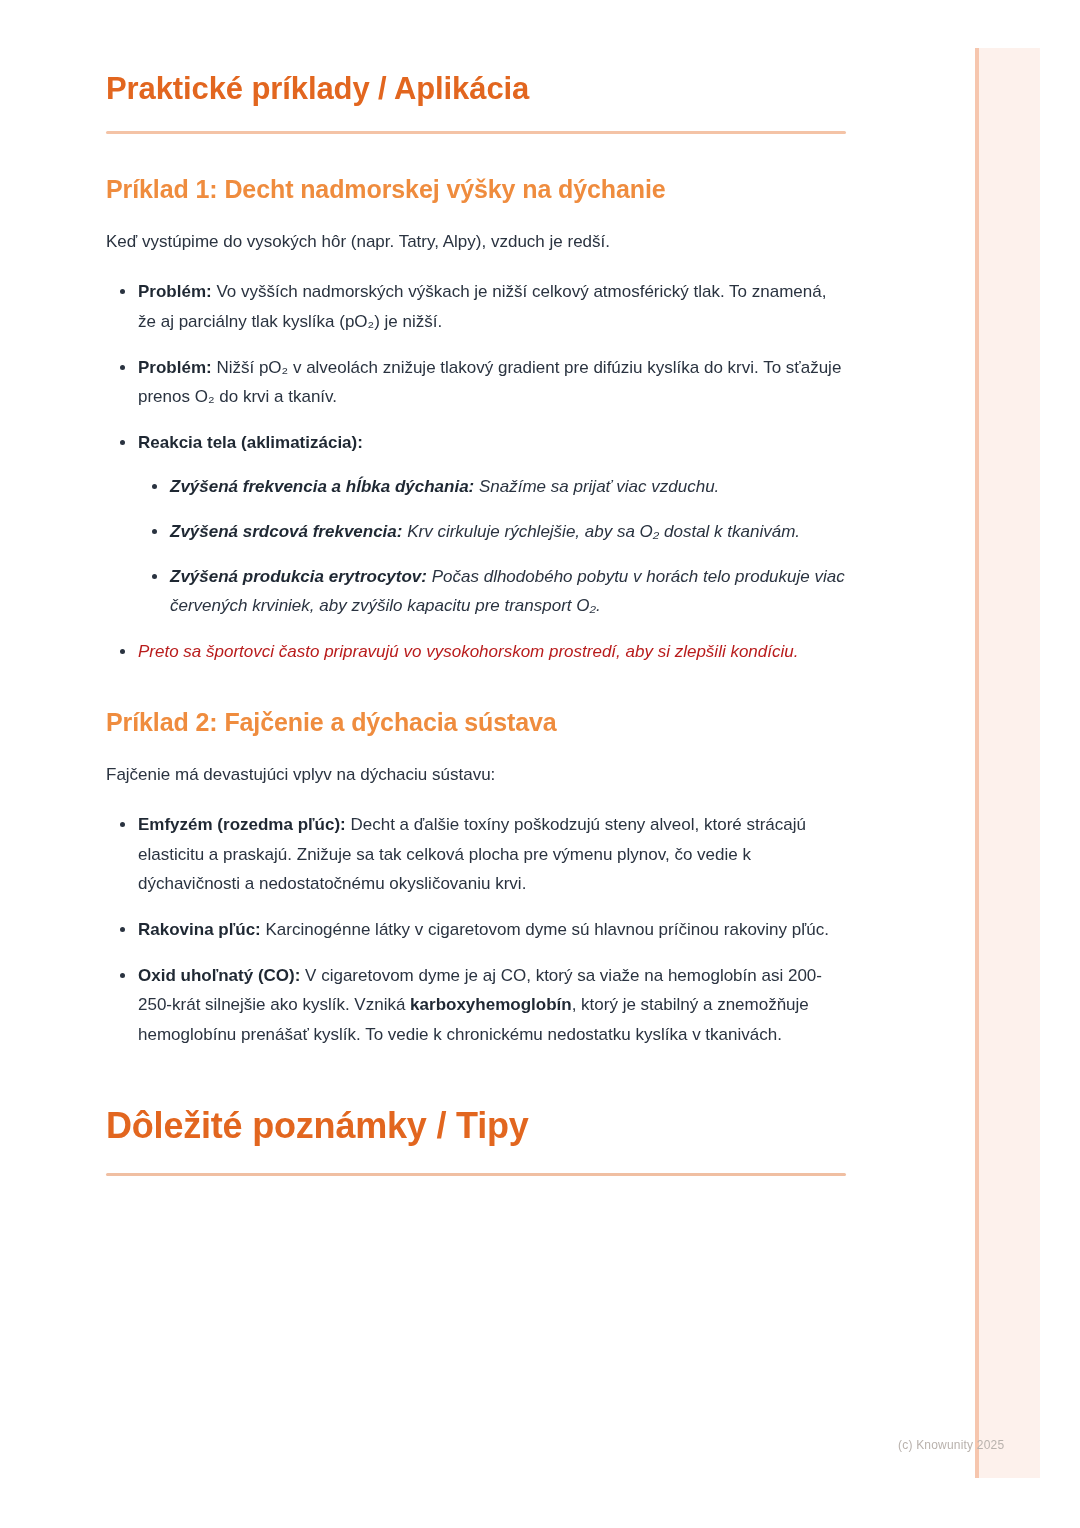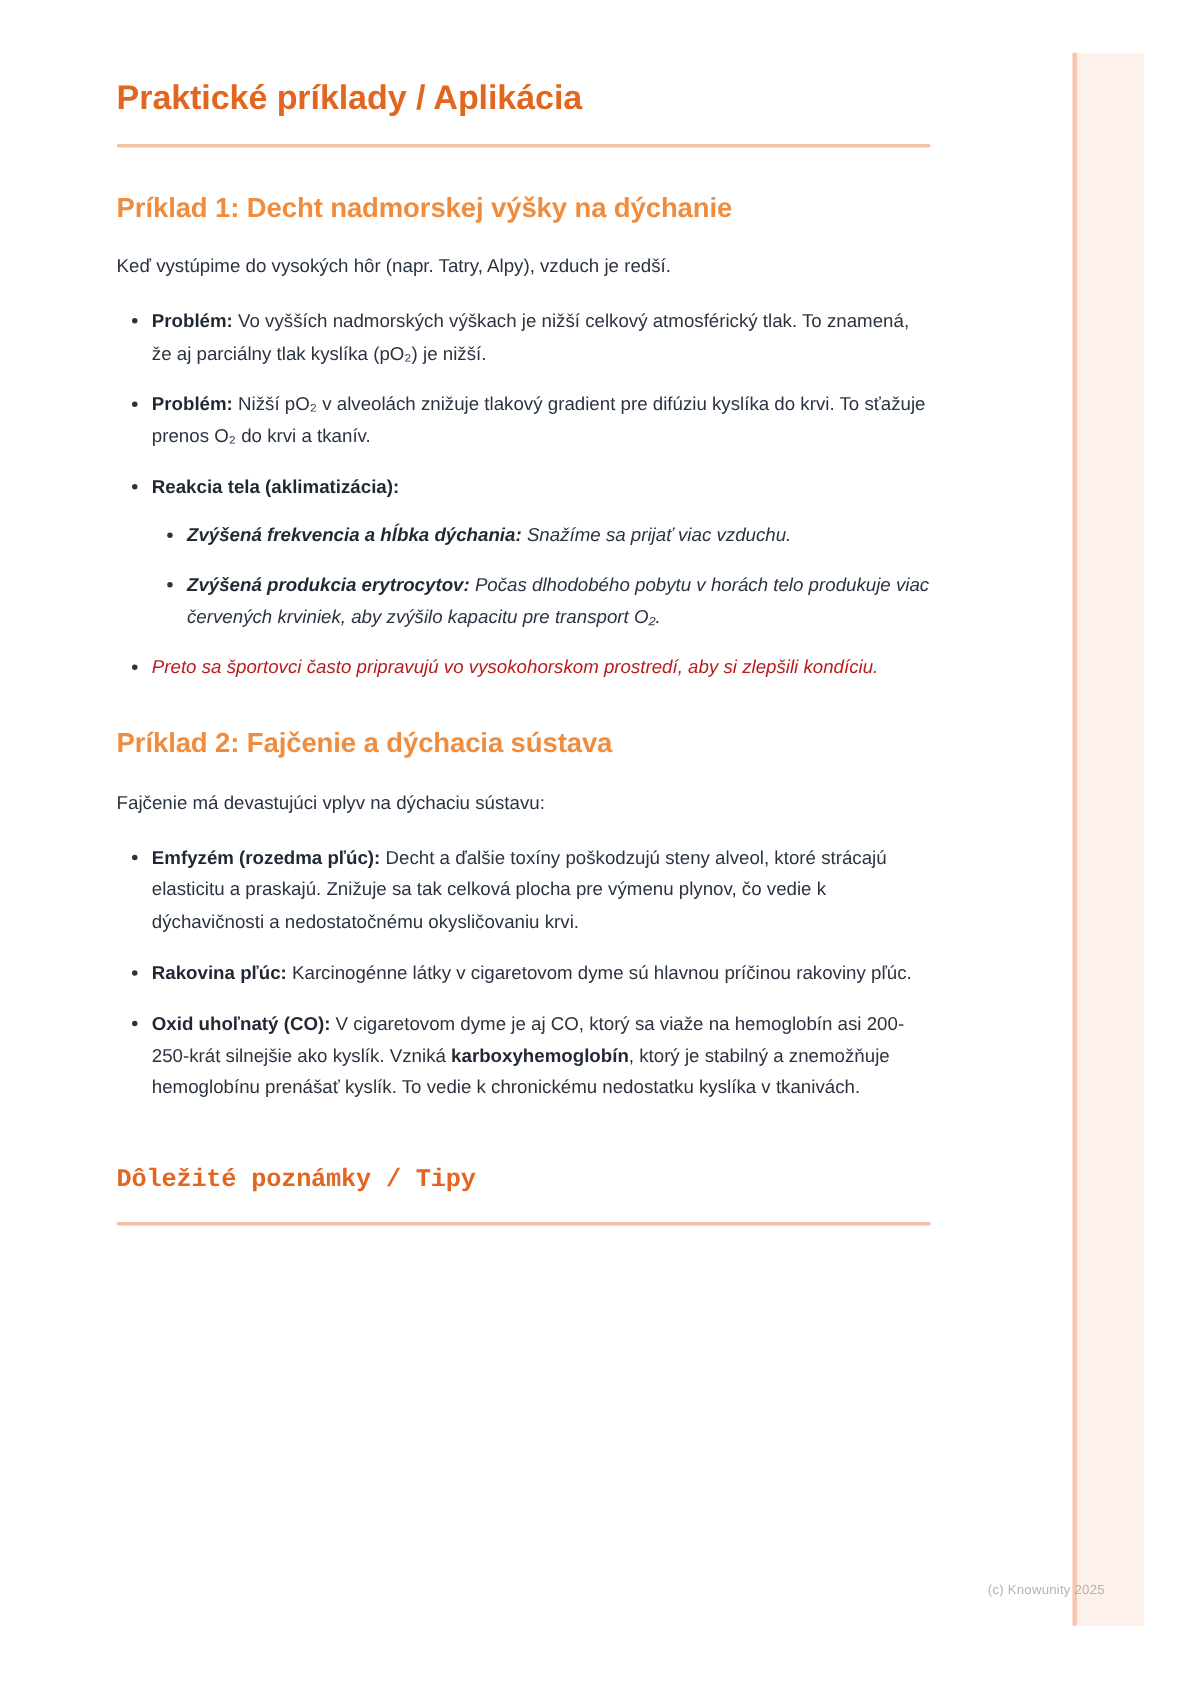--- a/index.html
+++ b/index.html
@@ -132,27 +132,26 @@
     height: 5px;
     border-radius: 50%;
     background: #2a3340;
   }
 
   .lbl { font-weight: 700; color: #1f2833; }
   .em  { font-style: italic; color: #b91c1c; }
   .strong-inline { font-weight: 700; color: #1f2833; }
 
   h1.footer-title {
-    font-size: 23px;
+    font-size: 36px;
     font-weight: 700;
     color: #e2661f;
     margin: 54px 0 0 0;
     line-height: 1.25;
     letter-spacing: -0.2px;
-    font-family: Liberation Mono, monospace;
   }
   .footer-rule {
     height: 3px;
     background: #f0bfa2;
     margin: 25px 0 0 0;
     width: 740px;
     border-radius: 2px;
   }
 
   .watermark {
@@ -187,20 +186,23 @@
       <li>
         <span class="lbl">Problém:</span><span> Nižší pO₂ v alveolách znižuje tlakový gradient pre difúziu kyslíka do krvi. To sťažuje prenos O₂ do krvi a tkanív.</span>
       </li>
       <li>
         <span class="lbl">Reakcia tela (aklimatizácia):</span><span></span>
         <ul class="sub-bullets">
           <li>
             <span class="lbl">Zvýšená frekvencia a hĺbka dýchania:</span><span> Snažíme sa prijať viac vzduchu.</span>
           </li>
           <li>
+            <span class="lbl">Zvýšená srdcová frekvencia:</span><span> Krv cirkuluje rýchlejšie, aby sa O₂ dostal k tkanivám.</span>
+          </li>
+          <li>
             <span class="lbl">Zvýšená produkcia erytrocytov:</span><span> Počas dlhodobého pobytu v horách telo produkuje viac červených krviniek, aby zvýšilo kapacitu pre transport O₂.</span>
           </li>
         </ul>
       </li>
       <li>
         <span class="em">Preto sa športovci často pripravujú vo vysokohorskom prostredí, aby si zlepšili kondíciu.</span>
       </li>
     </ul>
 
     <h2 class="example-title">Príklad 2: Fajčenie a dýchacia sústava</h2>

